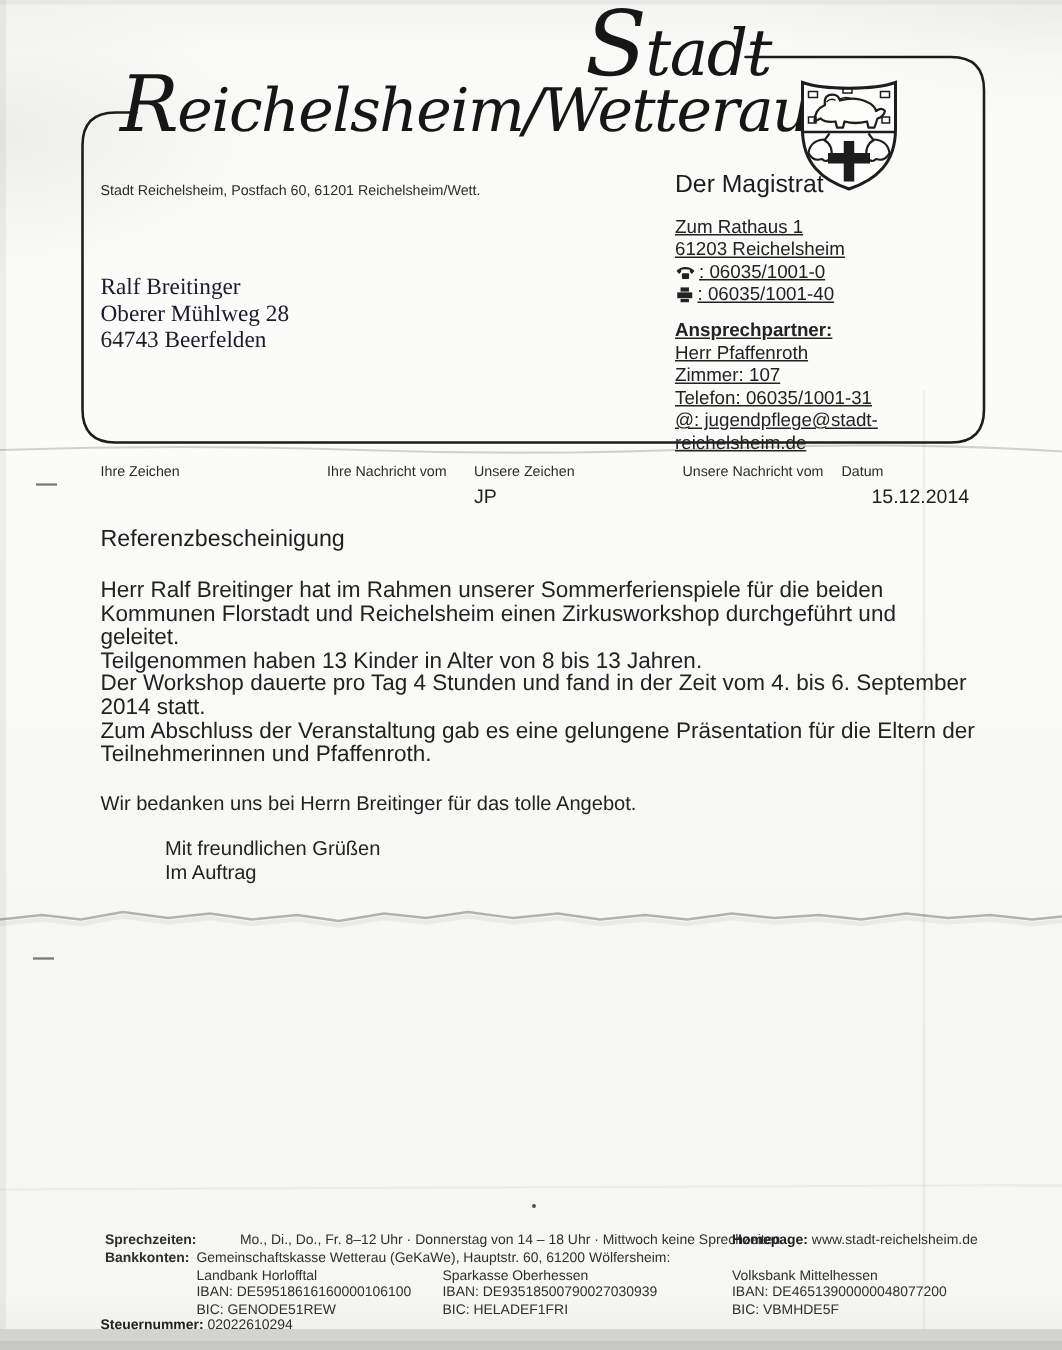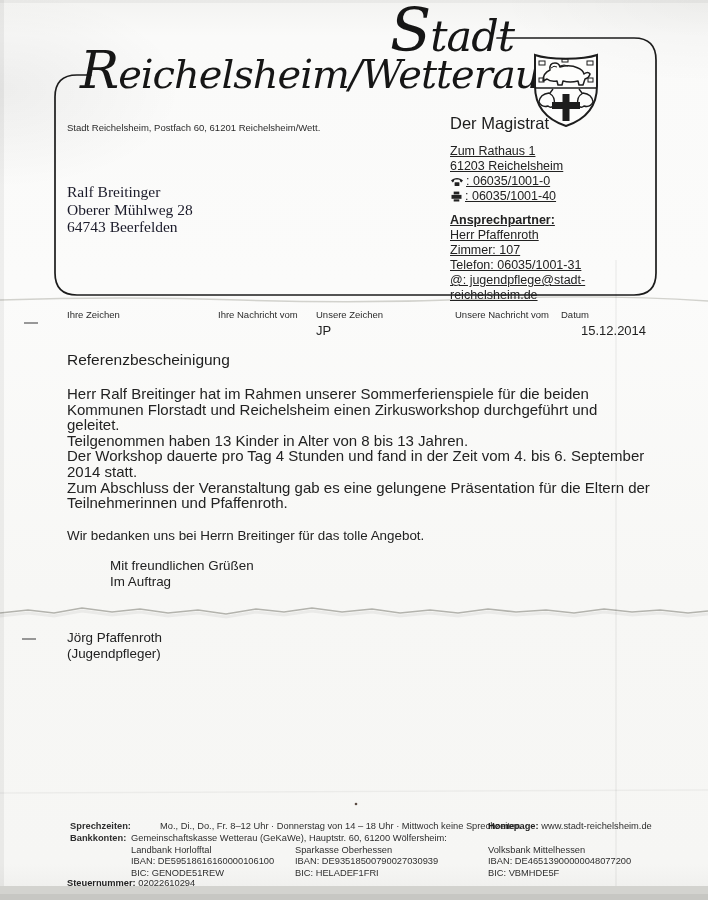--- a/index.html
+++ b/index.html
@@ -160,24 +160,20 @@
     <div class="nowrap">Zum Abschluss der Veranstaltung gab es eine gelungene Präsentation für die Eltern der</div>
     <div class="nowrap">Teilnehmerinnen und Pfaffenroth.</div>
   </div>
   <div class="abs thanks nowrap">Wir bedanken uns bei Herrn Breitinger für das tolle Angebot.</div>
 
   <div class="abs closing">
     <div class="nowrap">Mit freundlichen Grüßen</div>
     <div class="nowrap">Im Auftrag</div>
   </div>
 
-  <div class="abs signature">
-    <div class="nowrap">Jörg Pfaffenroth</div>
-    <div class="nowrap">(Jugendpfleger)</div>
-  </div>
 
   <div class="abs ft nowrap" style="left:70px;top:821px;font-weight:bold;">Sprechzeiten:</div>
   <div class="abs ft nowrap" style="left:128px;top:821px;margin-left:32px;">Mo., Di., Do., Fr. 8–12 Uhr · Donnerstag von 14 – 18 Uhr · Mittwoch keine Sprechzeiten</div>
 
   <div class="abs ft nowrap" style="left:70px;top:833px;font-weight:bold;">Bankkonten:</div>
   <div class="abs ft nowrap" style="left:131px;top:833px;">Gemeinschaftskasse Wetterau (GeKaWe), Hauptstr. 60, 61200 Wölfersheim:</div>
 
   <div class="abs ft bank-col" style="left:131px;top:845px;">
     <div>Landbank Horlofftal</div>
     <div>IBAN: DE59518616160000106100</div>

